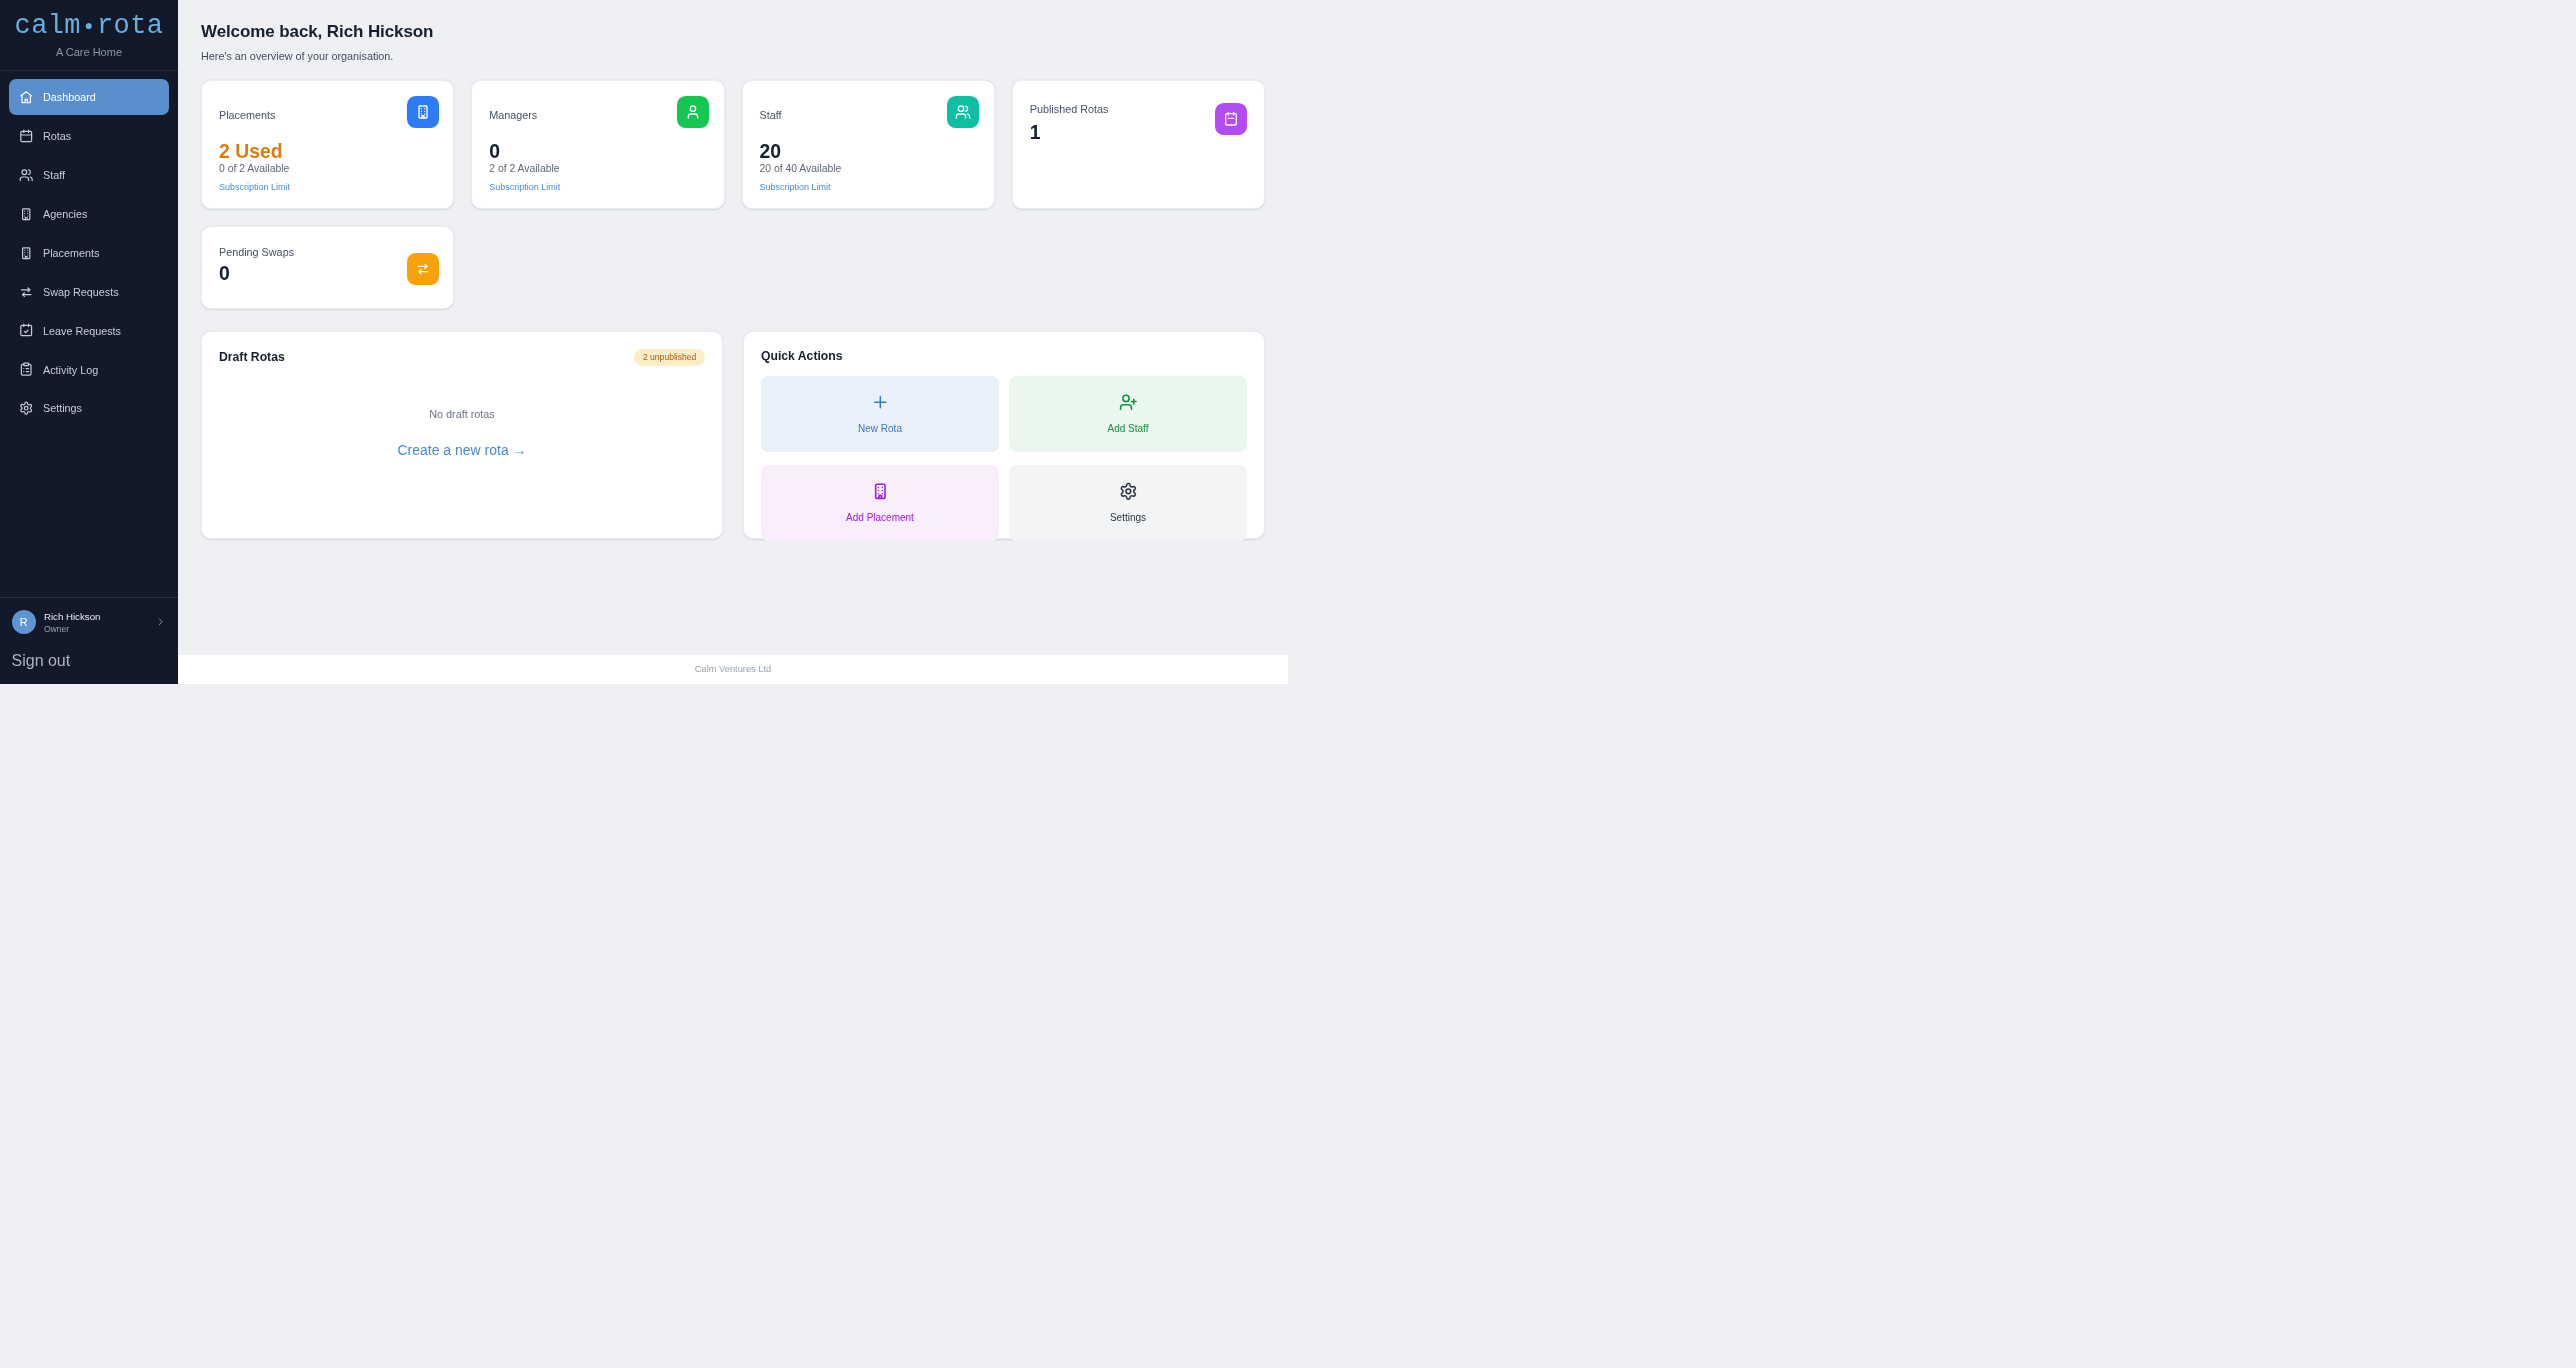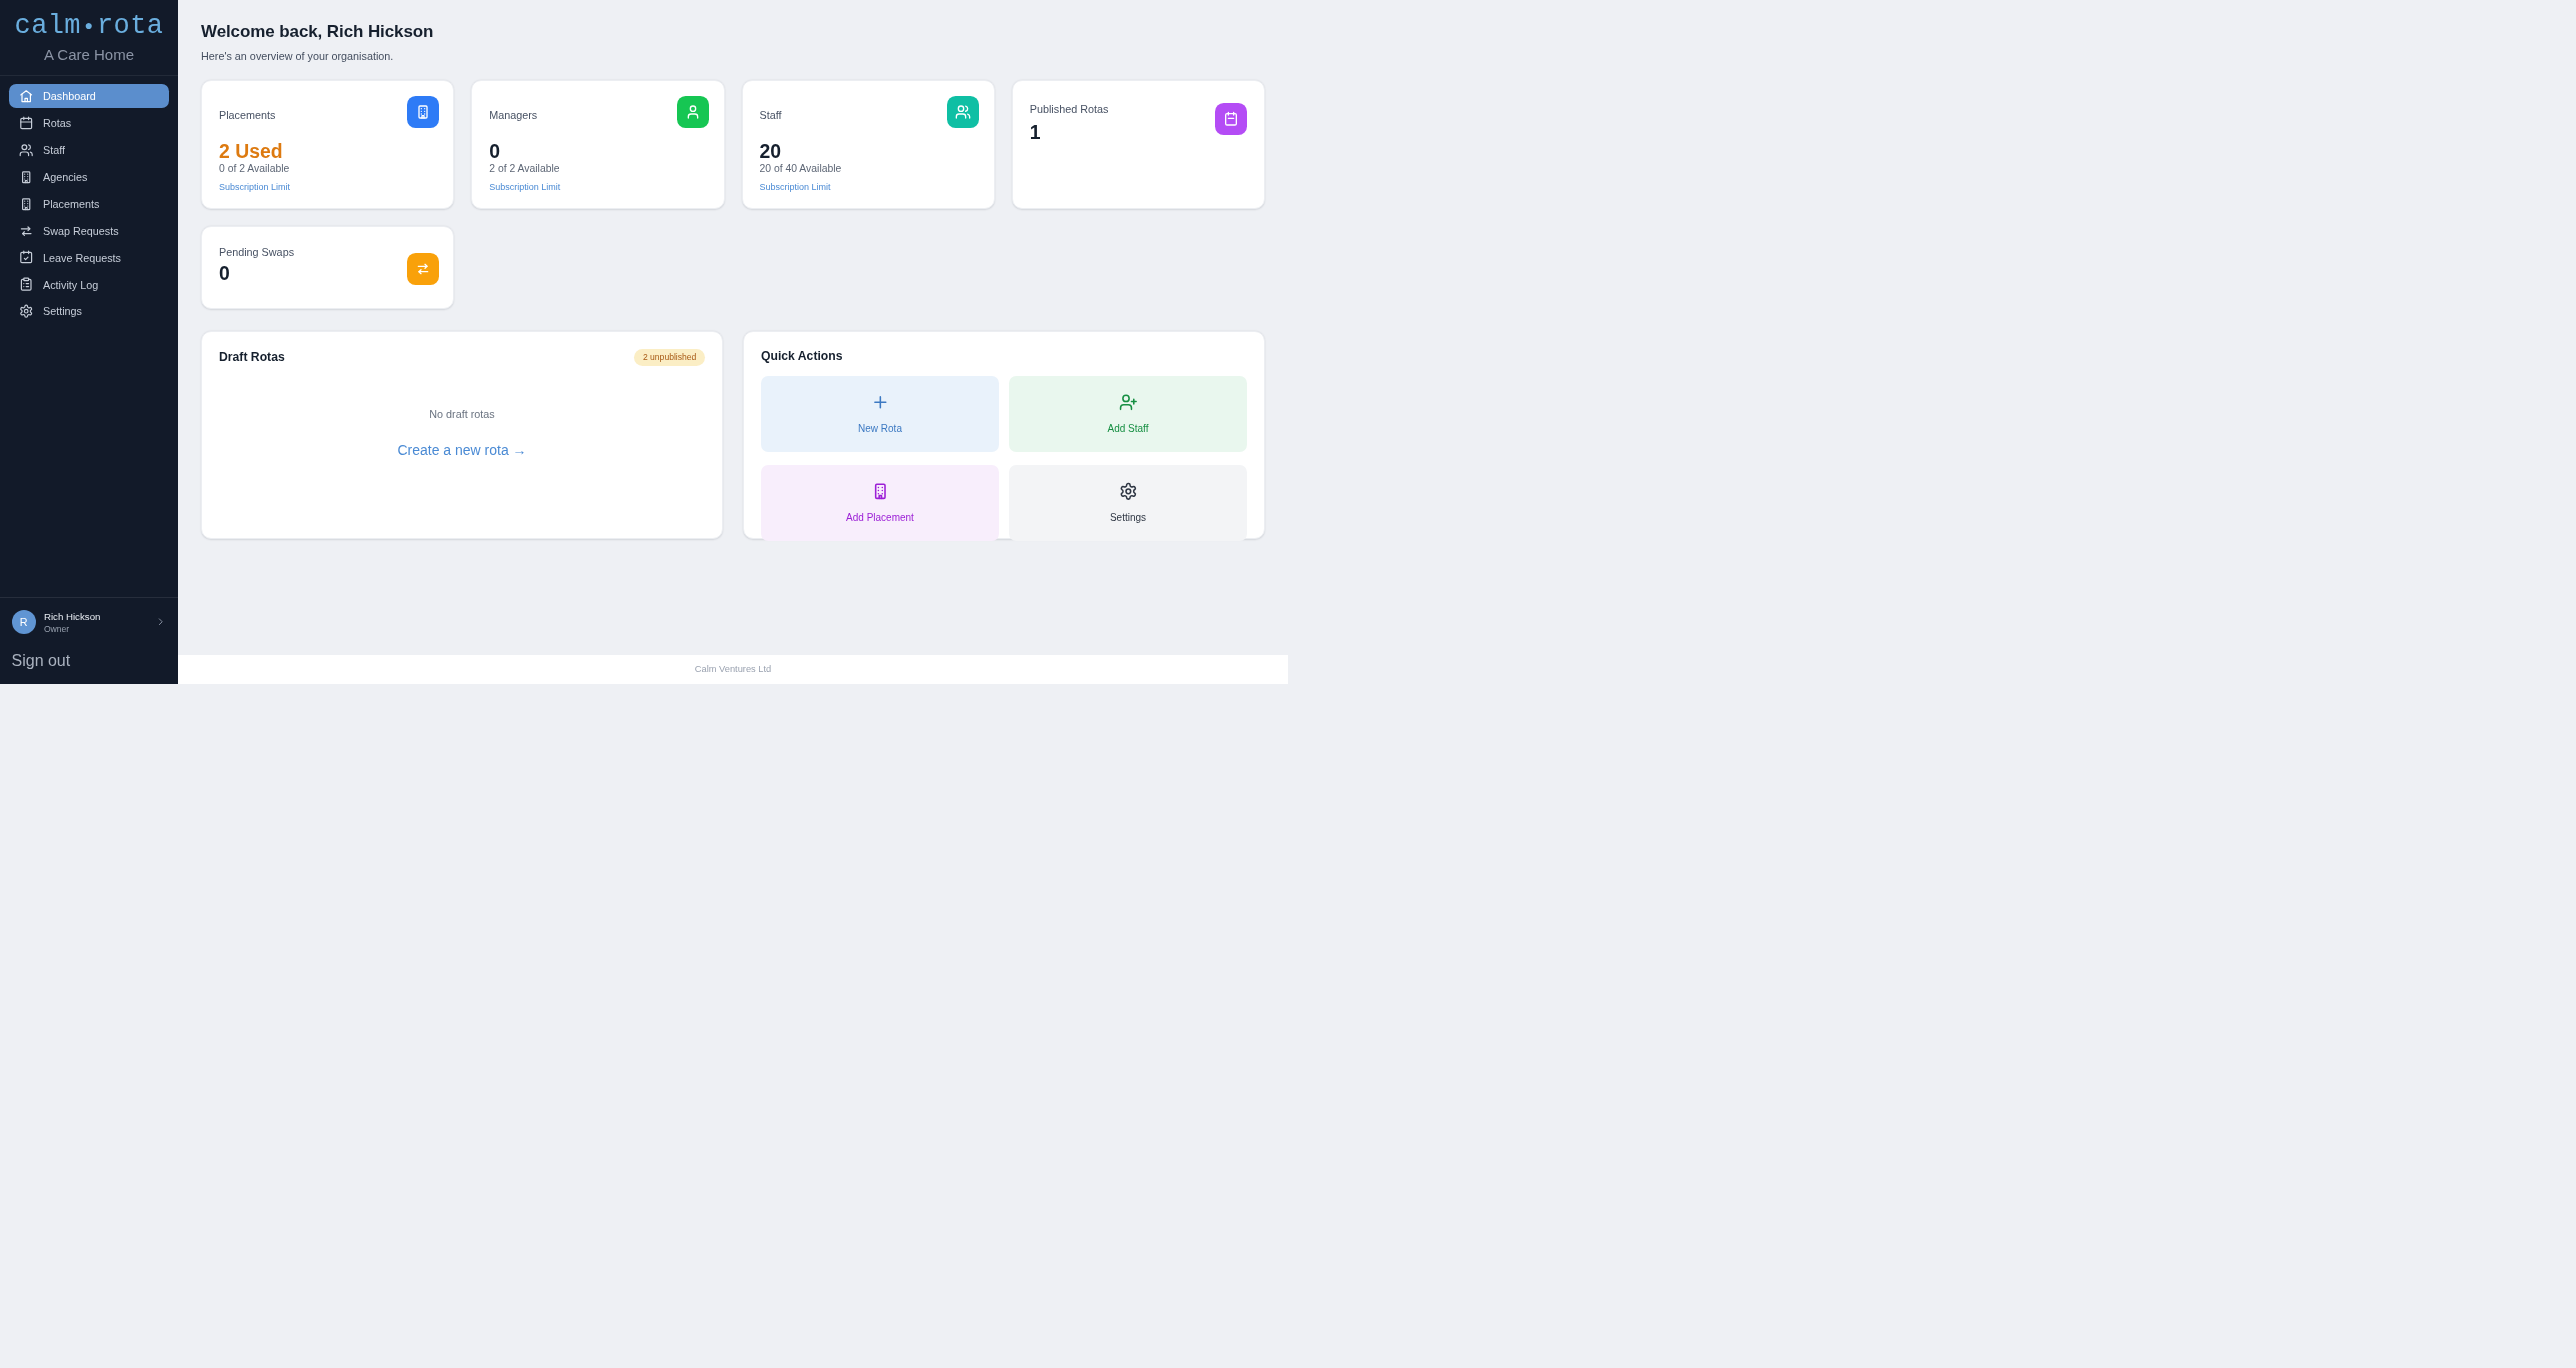--- a/index.html
+++ b/index.html
@@ -20,25 +20,25 @@
   .brand {
     padding:11.5px 8.6px 11.5px;
     text-align:center;
     border-bottom:0.7px solid rgba(255,255,255,0.07);
     cursor:pointer;
   }
   .brand-name {
     color:#6aaede; font-size:27px; font-weight:400; letter-spacing:0.4px; line-height:1.1;font-family:Liberation Mono, monospace;
   }
   .brand-dot { display:inline-block; font-size:0.52em; vertical-align:0.18em; padding:0 3.6px; }
-  .brand-sub { color:#8b94a5; font-size:15px; margin-top:5px; }
+  .brand-sub { color:#8b94a5; font-size:11px; margin-top:5px; }
   .nav { padding:8.6px 8.6px 0; }
   .nav-item {
     display:flex; align-items:center;
-    height:24px; margin-bottom:2.9px;
+    height:36px; margin-bottom:2.9px;
     padding:0 10px;
     border-radius:7.2px;
     color:#c6cdd8; font-size:10.8px;
     cursor:pointer;
   }
   .nav-item .nicon { width:14.4px; height:14.4px; margin-right:10px; flex:0 0 14.4px; display:flex; align-items:center; }
   .nav-item.active { background:#5b8ecd; color:#ffffff; }
   .nav-item svg { width:14.4px; height:14.4px; }
   .side-spacer { flex:1; }
   .profile {

